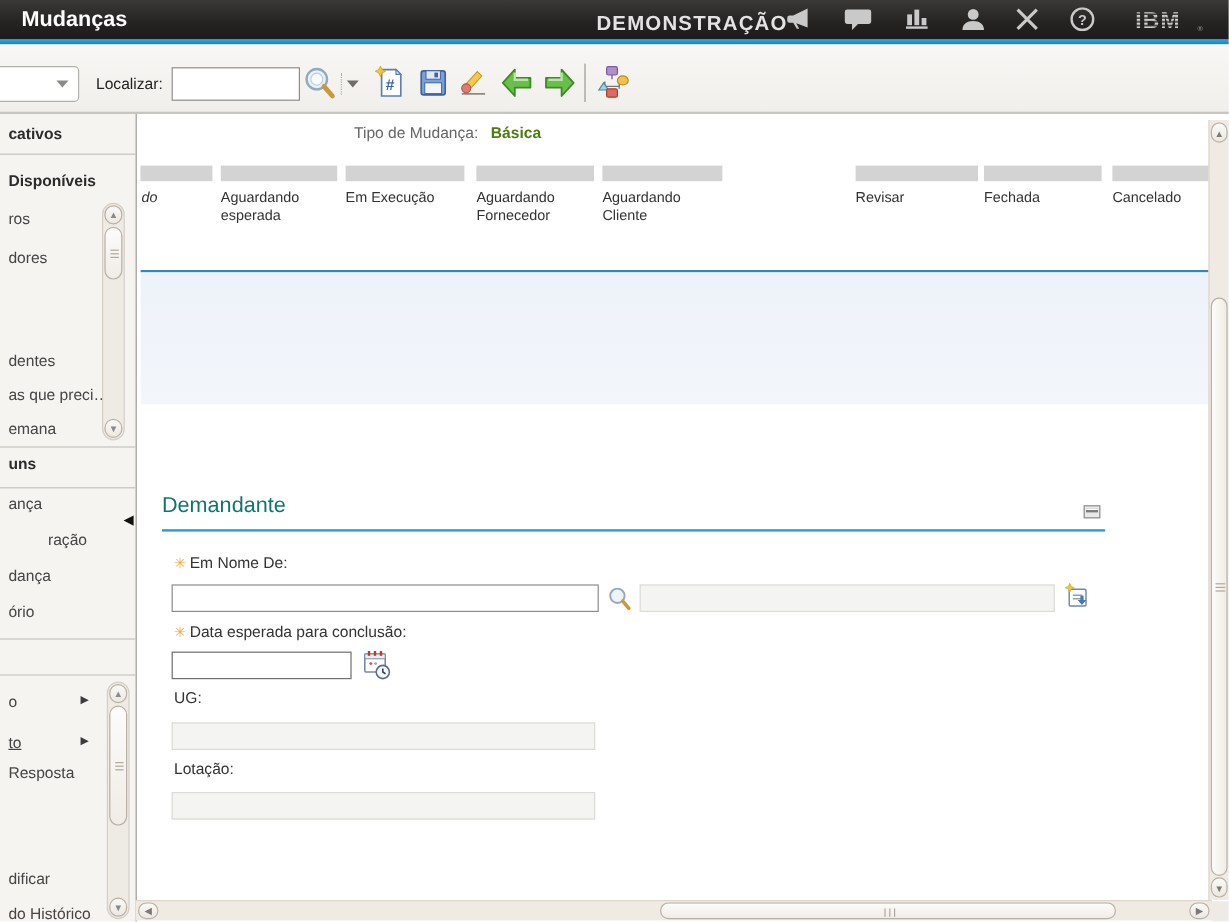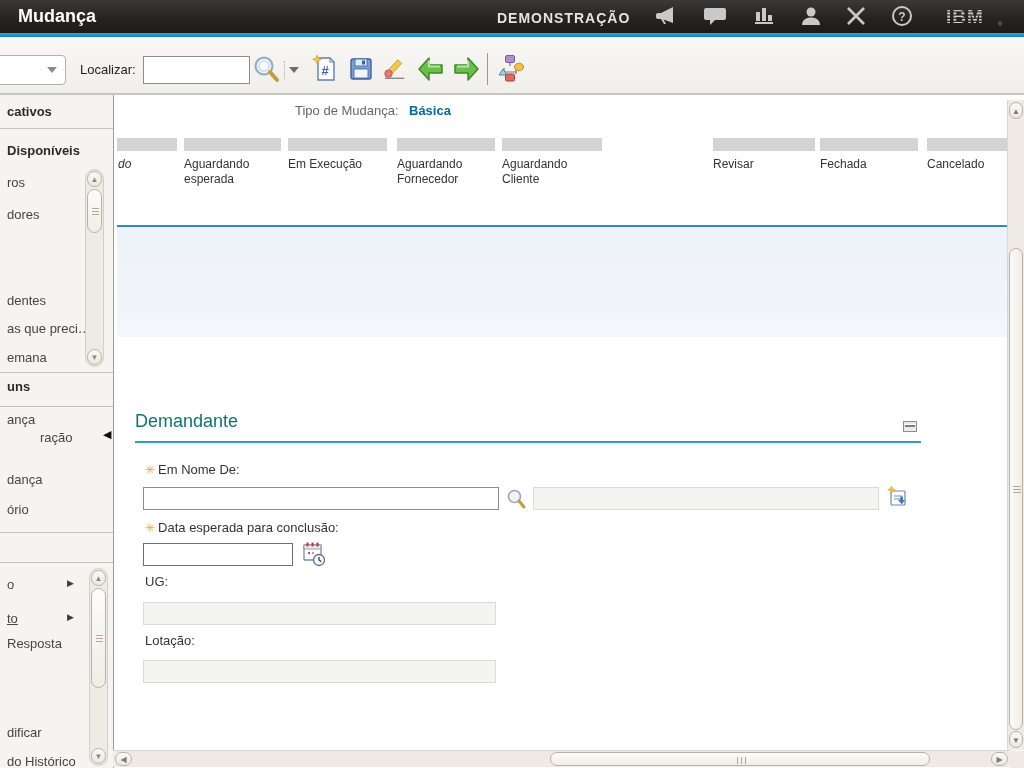--- a/index.html
+++ b/index.html
@@ -4,21 +4,21 @@
 <style>
   * { box-sizing: border-box; margin: 0; padding: 0; }
   html,body { width:1024px; height:768px; overflow:hidden; }
   body { font-family:"Liberation Sans", sans-serif; background:#ffffff; position:relative; }
   .abs { position:absolute; }
 
   
   #app-header { left:0; top:0; width:1024px; height:33px;
     background:linear-gradient(#3b3937,#262422 55%,#1d1b1a); }
   #app-title { left:18px; top:6px; color:#ffffff; font-size:18px; font-weight:bold; }
-  #env-label { left:497px; top:10px; color:#e3e3e3; font-size:14px; font-weight:bold; letter-spacing:1px; }
+  #env-label { left:497px; top:10px; color:#e3e3e3; font-size:17px; font-weight:bold; letter-spacing:1px; }
   .hdr-ic { top:6px; width:24px; height:20px; color:#c9c9c9; cursor:pointer; }
   .hdr-ic svg { width:100%; height:100%; }
   #accent-line { left:0; top:33px; width:1024px; height:4px; background:linear-gradient(#2ba7e0,#1781ba); }
 
   
   #toolbar { left:0; top:37px; width:1024px; height:58px; background:linear-gradient(#f8f7f5,#f1efeb);
     border-bottom:2px solid #c8c4bf; }
   #record-select { left:-12px; top:18px; width:78px; height:30px; background:#ffffff;
     border:1px solid #b3b1ad; border-radius:4px; }
   #record-select .chev { position:absolute; right:8px; top:11px; width:0; height:0;
@@ -46,21 +46,21 @@
   .mini-btn { position:absolute; left:1px; width:15px; height:16px; background:linear-gradient(#faf9f7,#ece8e1);
     border:1px solid #b9b1a6; border-radius:8px; font-size:8px; color:#8a8a8a; text-align:center; line-height:16px; cursor:pointer; }
   .mini-thumb { position:absolute; left:1px; width:15px; background:linear-gradient(#fdfcfb,#f0ece6);
     border:1px solid #b9b1a6; border-radius:8px; cursor:pointer; }
   .grip-v { position:absolute; left:4px; width:7px; height:1px; background:#b0a89d; }
   #sidebar-collapse { left:103px; top:426px; width:10px; height:16px; font-size:11px; color:#111; cursor:pointer; line-height:16px; }
 
   
   #main { left:117px; top:95px; width:891px; height:655px; background:#ffffff; overflow:hidden; }
   #tipo-label { left:178px; top:8px; font-size:13px; color:#666666; }
-  #tipo-value { left:292px; top:8px; font-size:13px; font-weight:bold; color:#0369a1; }
+  #tipo-value { left:292px; top:8px; font-size:13px; font-weight:bold; color:#4d7c0f; }
   .stage { top:43px; }
   .stage .bar { height:13px; background:#d3d3d3; cursor:pointer; }
   .stage .lbl { margin-top:6px; font-size:12px; color:#333333; line-height:15px; }
   #mid-line { left:0; top:130px; width:891px; height:2px; background:#3387b9; }
   #blue-band { left:0; top:132px; width:891px; height:110px; background:linear-gradient(#edf2f9,#f3f6fb); }
 
   #section-title { left:18px; top:316px; font-size:18px; color:#0f766e; }
   #section-min { left:786px; top:326px; width:14px; height:11px; border:1px solid #8d8d8d; background:#e9e9e9; cursor:pointer; }
   #section-min .inner { margin:2px 1px 0 1px; height:3px; background:#7d7d7d; border-top:1px solid #fff; }
   #section-underline { left:18px; top:346px; width:786px; height:2px; background:#2d9ad2; }
@@ -82,21 +82,21 @@
     background:linear-gradient(90deg,#fdfcfb,#f1ece5); border:1px solid #b9b1a6; border-radius:8px; cursor:pointer; }
   #hsb-thumb { position:absolute; left:437px; top:1px; width:380px; height:14px;
     background:linear-gradient(#fdfcfb,#f1ece5); border:1px solid #b9b1a6; border-radius:8px; cursor:pointer; }
   .grip-h { position:absolute; top:4px; width:1px; height:7px; background:#b0a89d; }
   #sb-corner { left:1010px; top:751px; width:14px; height:17px; background:#efeae3; }
 </style>
 </head>
 <body>
 
 <div class="abs" id="app-header">
-  <div class="abs" id="app-title">Mudança</div>
+  <div class="abs" id="app-title">Mudanças</div>
   <div class="abs" id="env-label">DEMONSTRAÇÃO</div>
 
   <div class="abs hdr-ic" style="left:655px;">
     <svg viewBox="0 0 24 20">
         <path fill="currentColor" d="M18 1 L6 7 H3 a2 2 0 0 0-2 2 v2 a2 2 0 0 0 2 2 H6 l3 5 h2 l-2.4-4.6 L18 17 Z"></path>
       </svg>
   </div>
   <div class="abs hdr-ic" style="left:703px;">
     <svg viewBox="0 0 24 20">
         <path fill="currentColor" d="M3 2 h18 a2 2 0 0 1 2 2 v8 a2 2 0 0 1 -2 2 h-9 l-5 5 v-5 H3 a2 2 0 0 1 -2 -2 V4 a2 2 0 0 1 2 -2 Z"></path>
@@ -226,21 +226,21 @@
         <div class="grip-v" style="top:24px;"></div>
     </div>
     <div class="mini-btn" style="bottom:1px;">▼</div>
   </div>
 
   <div class="abs sb-div" style="top:277px;"></div>
   <div class="abs sb-head" style="top:284px;">uns</div>
   <div class="abs sb-div" style="top:311px;"></div>
 
   <div class="abs sb-item" style="top:317px;">ança</div>
-  <div class="abs sb-item" style="top:335px;padding-left:40px;">ração</div>
+  <div class="abs sb-item" style="top:347px;padding-left:40px;">ração</div>
   <div class="abs sb-item" style="top:377px;">dança</div>
   <div class="abs sb-item" style="top:407px;">ório</div>
 
   <div class="abs sb-div" style="top:437px;"></div>
   <div class="abs sb-div" style="top:467px;"></div>
 
   <div class="abs sb-item" style="top:482px;">
     <span>o</span>
     <span class="sb-arrow">▶</span>
   </div>

